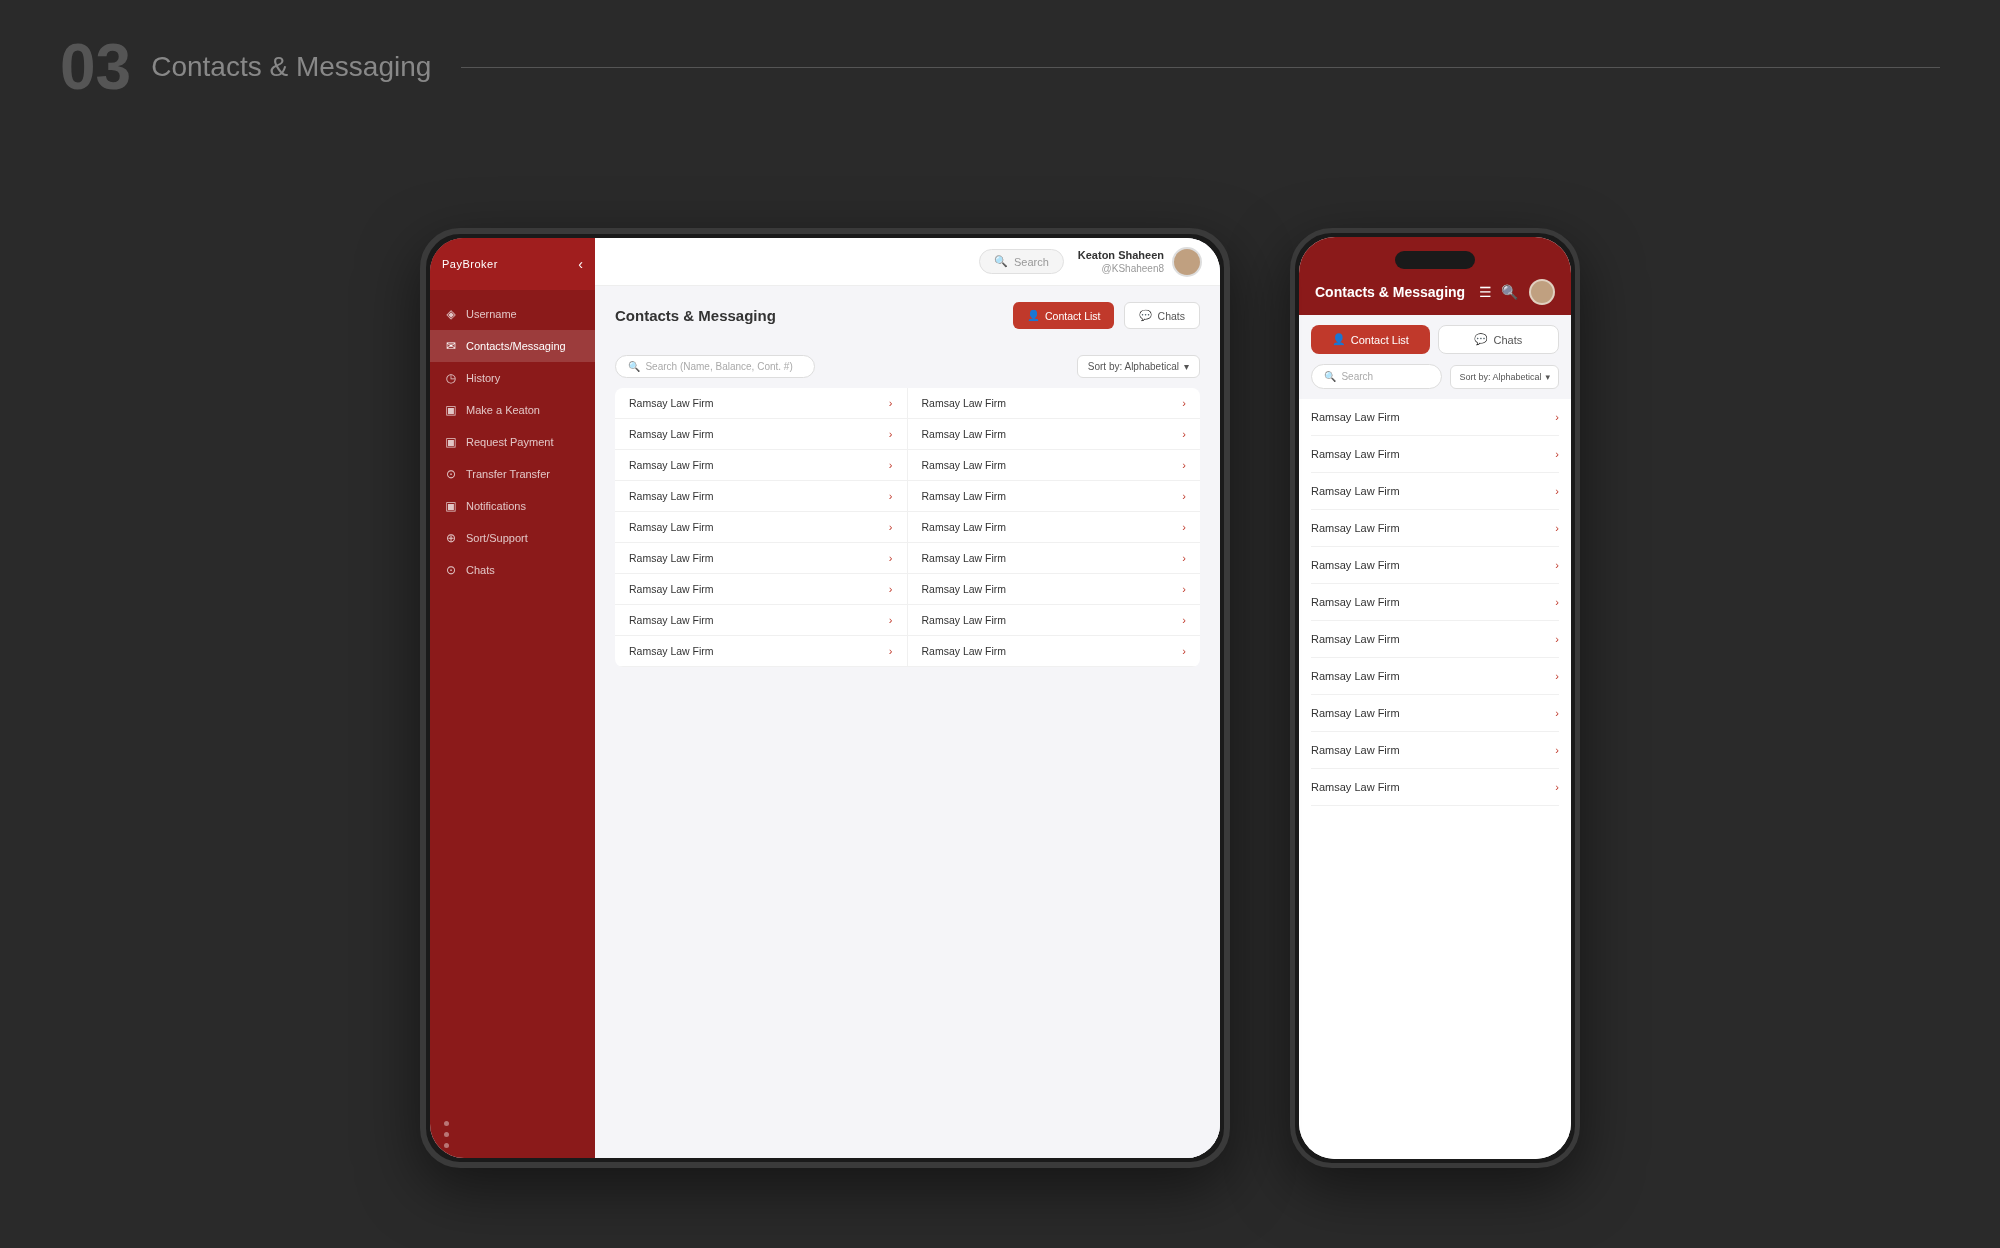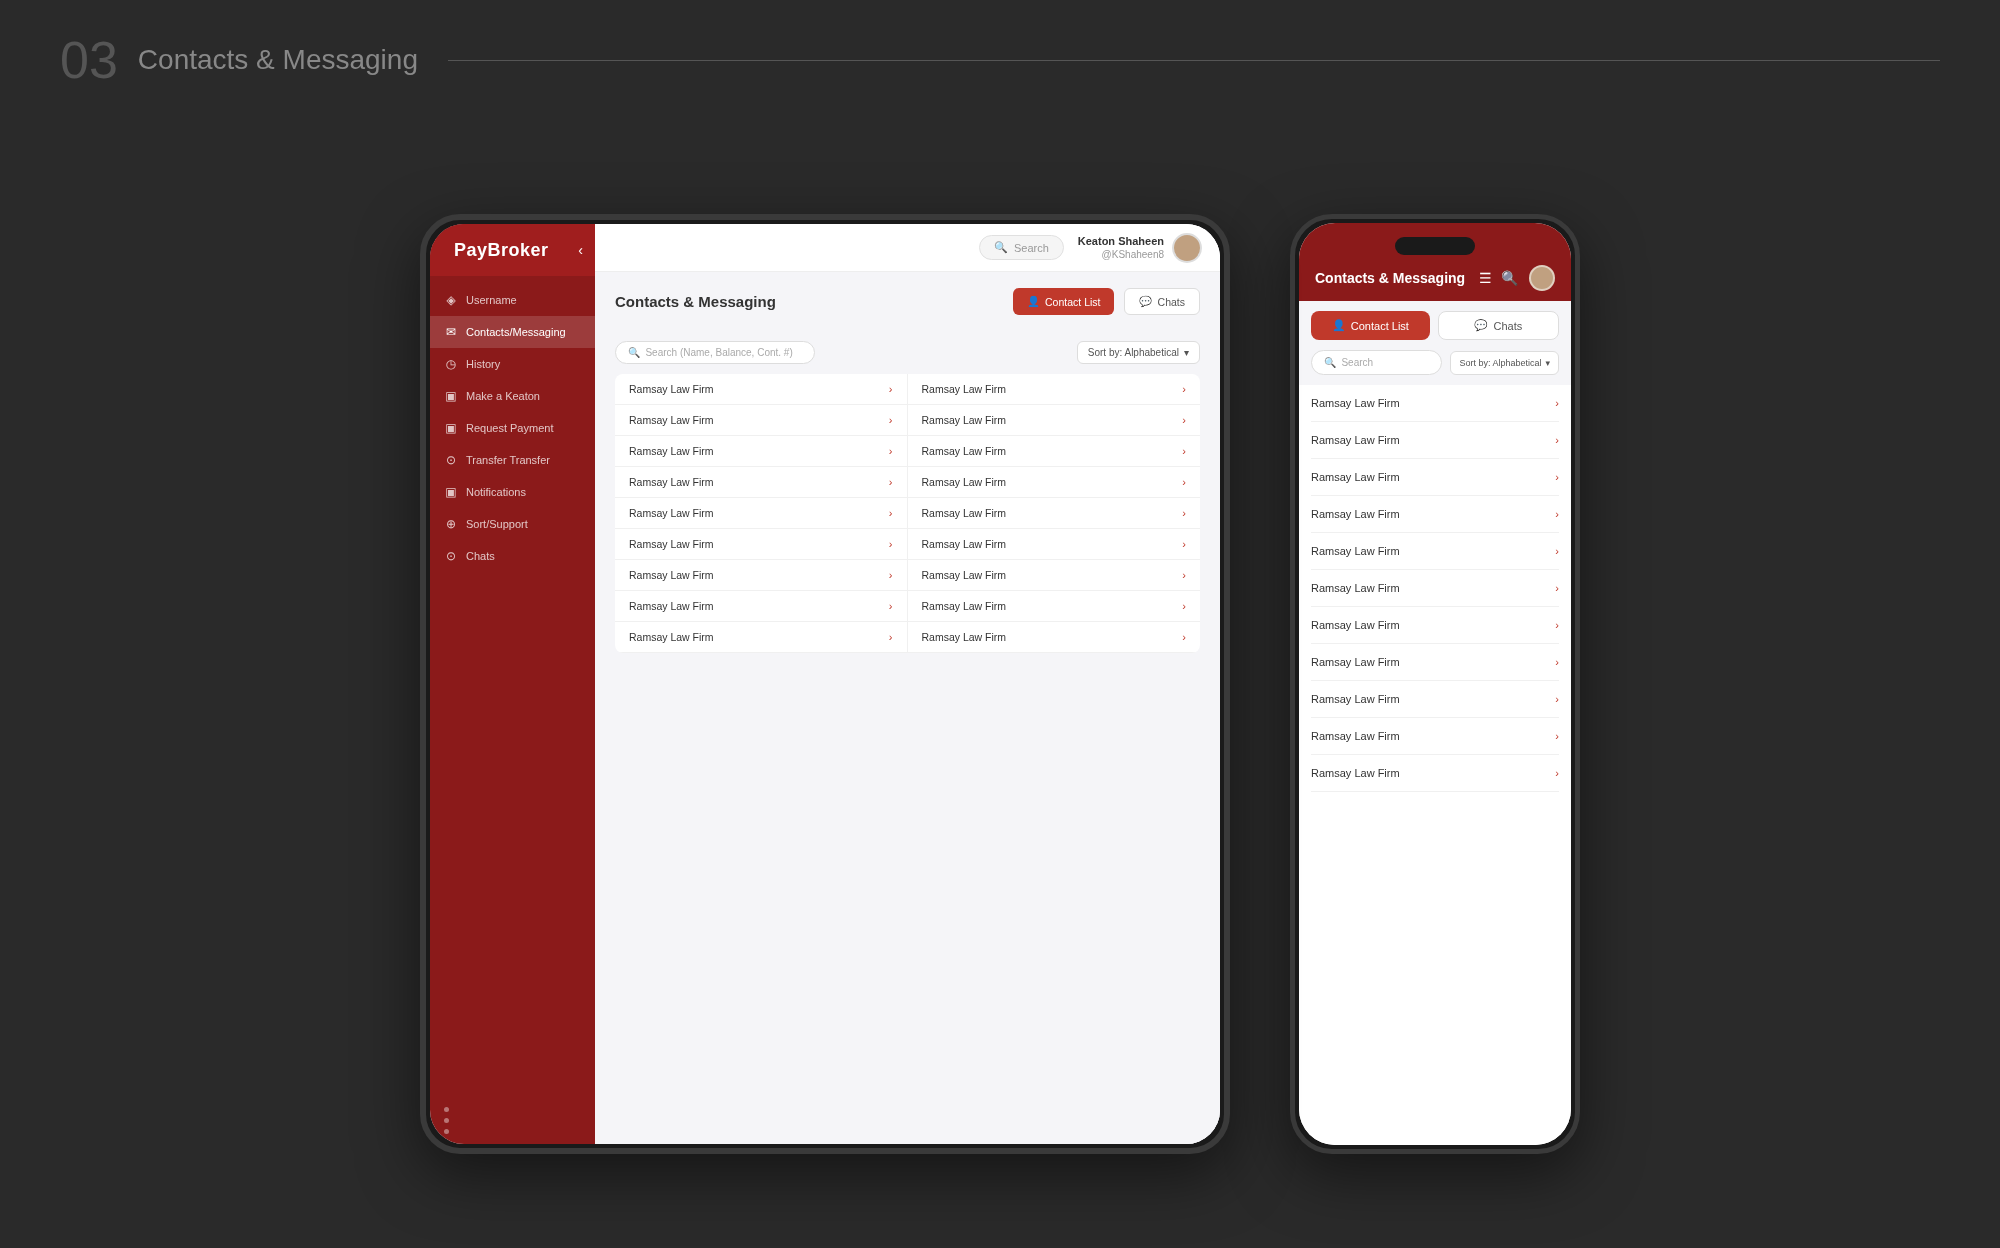--- a/index.html
+++ b/index.html
@@ -13,22 +13,22 @@
     }
 
     
     .page-header {
       display: flex;
       align-items: center;
       padding: 30px 60px 20px;
       gap: 20px;
     }
     .page-num {
-      font-size: 52px;
-      font-weight: 400;
+      font-size: 64px;
+      font-weight: 700;
       color: #555;
     }
     .page-title-text {
       font-size: 28px;
       font-weight: 400;
       color: #888;
     }
     .header-line {
       flex: 1;
       height: 1px;
@@ -81,24 +81,23 @@
     .sidebar-logo-area {
       background: #a01e1e;
       padding: 14px 12px;
       display: flex;
       align-items: center;
       justify-content: space-between;
       min-height: 52px;
     }
     .sidebar-logo-text {
       color: #fff;
-      font-size: 18px;
-      font-weight: 700;
+      font-size: 11px;
+      font-weight: 400;
       letter-spacing: 0.5px;
-      margin-left: 12px;
     }
     .sidebar-chevron {
       color: #fff;
       font-size: 14px;
       cursor: pointer;
     }
     .sidebar-nav {
       flex: 1;
       padding: 8px 0;
     }

